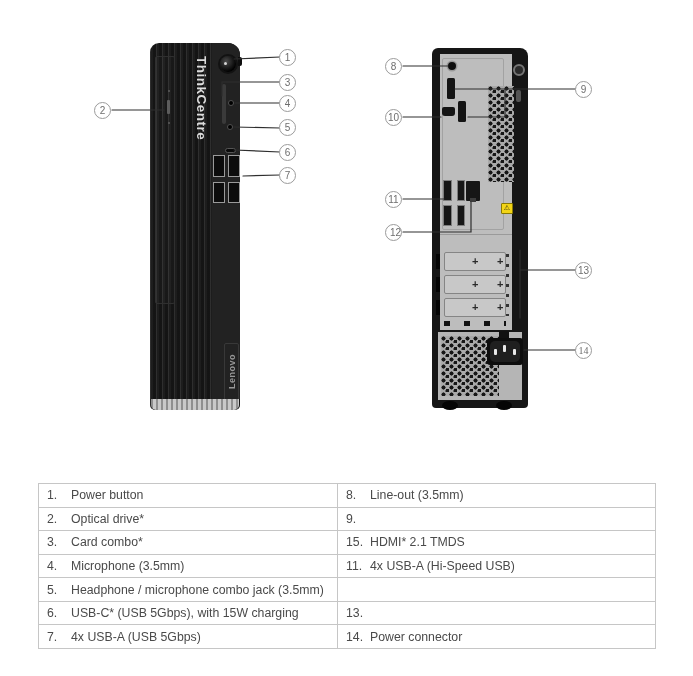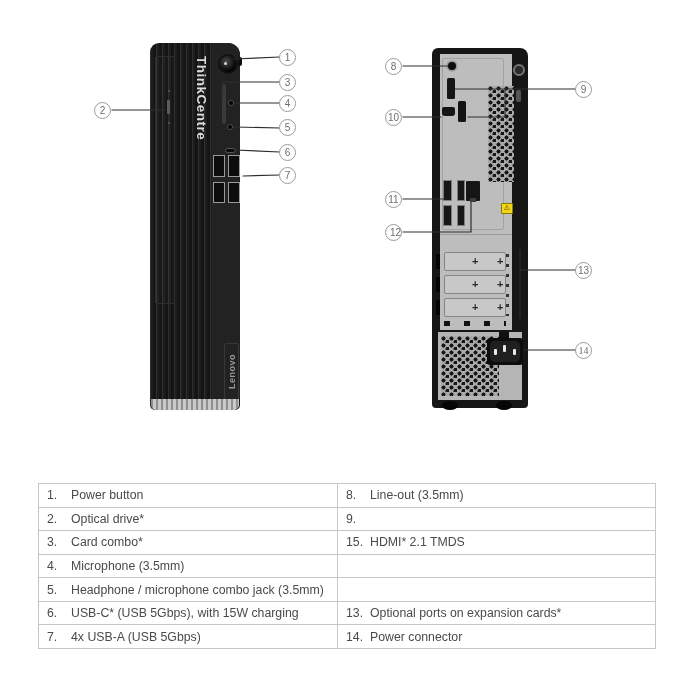--- a/index.html
+++ b/index.html
@@ -281,35 +281,38 @@
       <div class="cell right">
           <span class="num">15.</span>
           <span>HDMI* 2.1 TMDS</span>
         </div>
     </div>
     <div class="legend-row">
       <div class="cell left">
           <span class="num">4.</span>
           <span>Microphone (3.5mm)</span>
         </div>
+      <div class="cell right">
+          <span class="num">11.</span>
+          <span>4x USB-A (Hi-Speed USB)</span>
+        </div>
     </div>
     <div class="legend-row">
       <div class="cell left">
           <span class="num">5.</span>
           <span>Headphone / microphone combo jack (3.5mm)</span>
         </div>
     </div>
     <div class="legend-row">
       <div class="cell left">
           <span class="num">6.</span>
           <span>USB-C* (USB 5Gbps), with 15W charging</span>
         </div>
       <div class="cell right">
           <span class="num">13.</span>
-          <span>Optional ports on expansion cards*</span>
         </div>
     </div>
     <div class="legend-row">
       <div class="cell left">
           <span class="num">7.</span>
           <span>4x USB-A (USB 5Gbps)</span>
         </div>
       <div class="cell right">
           <span class="num">14.</span>
           <span>Power connector</span>

